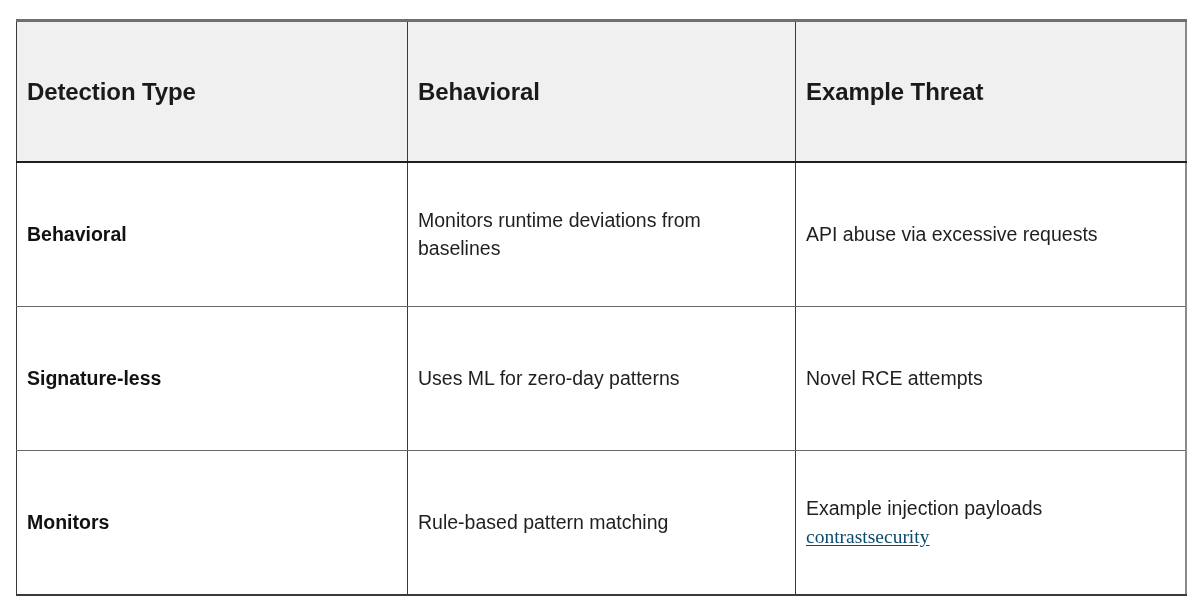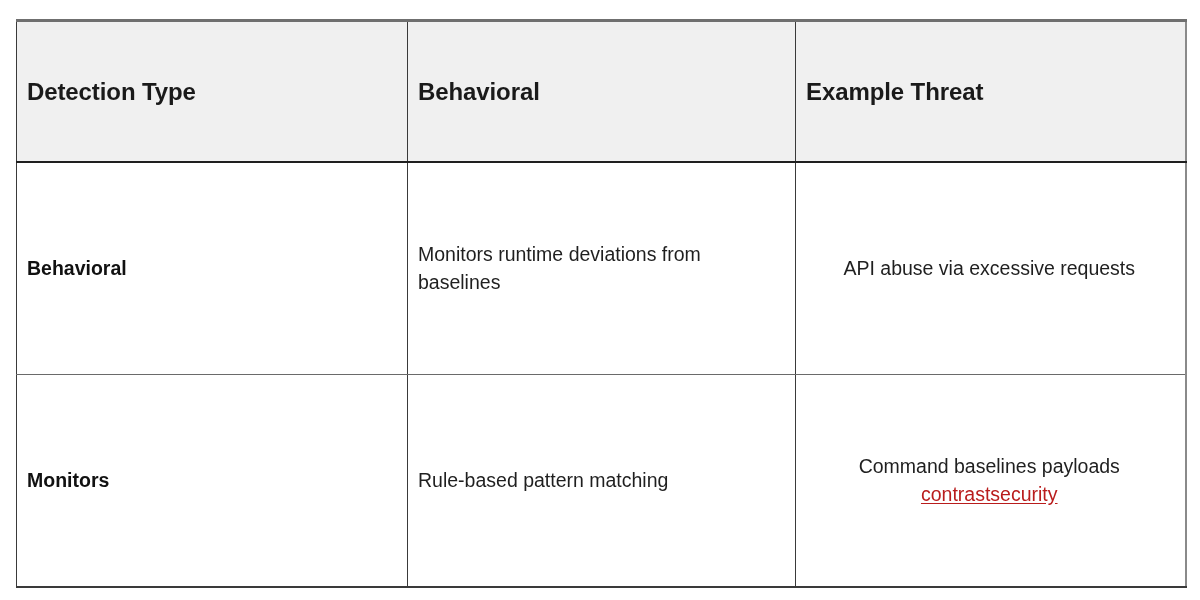--- a/index.html
+++ b/index.html
@@ -62,38 +62,39 @@
     padding: 0 12px 0 10px;
     height: 143px;
     vertical-align: middle;
     text-align: left;
     font-size: 19.5px;
     font-weight: normal;
     color: #1f1f1f;
     line-height: 1.42;
     background: #ffffff;
   }
-  tbody td:last-child { border-right: none; text-align: center; }
+  tbody td:last-child { border-right: none; }
   tbody tr:last-child td { border-bottom: none; }
 
   tbody td.type-cell {
     font-weight: bold;
     font-size: 19.5px;
     color: #111111;
   }
 
   .cell-text {
     display: block;
   }
 
   a.ext-link {
-    color: #b91c1c;
+    color: #0c4a6e;
     text-decoration: underline;
     text-underline-offset: 2px;
     cursor: pointer;
+    font-family: Liberation Serif, serif;
   }
 </style>
 </head>
 <body>
 
 <div class="table-wrap">
   <table class="detection-table">
     <colgroup>
       <col class="c1">
       <col class="c2">
@@ -106,21 +107,26 @@
         <th>Example Threat</th>
       </tr>
     </thead>
     <tbody>
       <tr>
         <td class="type-cell">Behavioral</td>
         <td>Monitors runtime deviations from baselines</td>
         <td>API abuse via excessive requests</td>
       </tr>
       <tr>
+        <td class="type-cell">Signature-less</td>
+        <td>Uses ML for zero-day patterns</td>
+        <td>Novel RCE attempts</td>
+      </tr>
+      <tr>
         <td class="type-cell">Monitors</td>
         <td>Rule-based pattern matching</td>
         <td>
-          <span class="cell-text">Command baselines payloads </span><a class="ext-link">contrastsecurity</a>
+          <span class="cell-text">Example injection payloads </span><a class="ext-link">contrastsecurity</a>
         </td>
       </tr>
     </tbody>
   </table>
 </div>
 
 </body></html>

